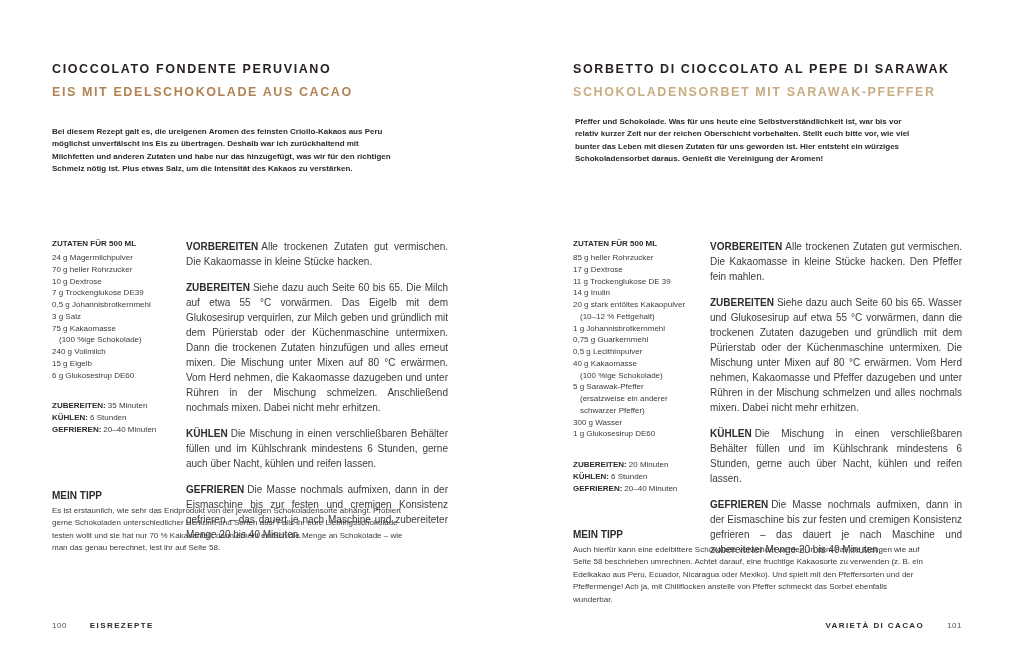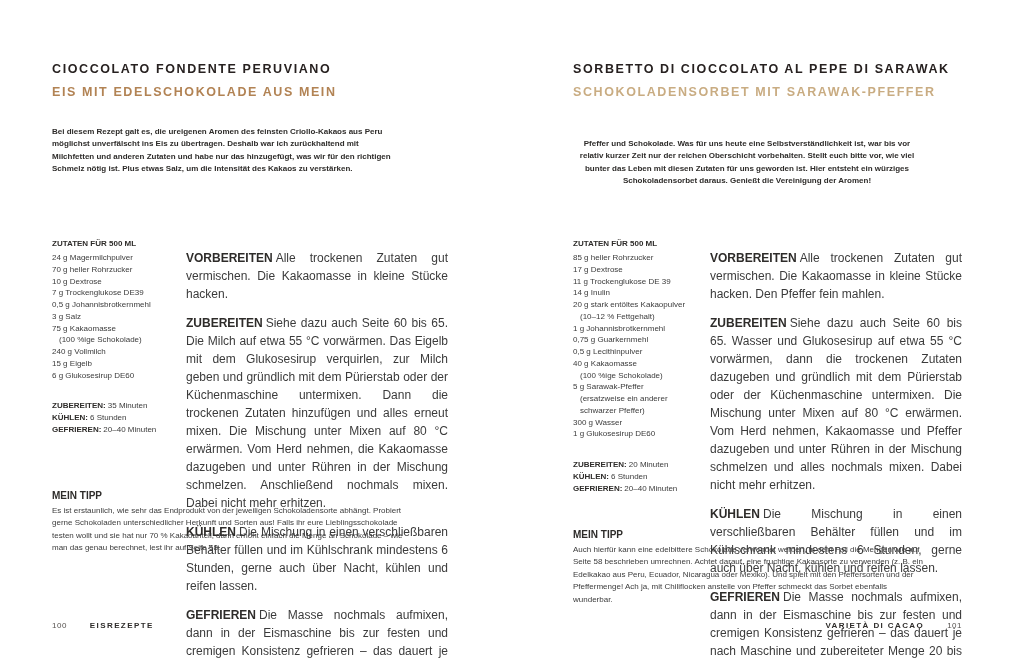--- a/index.html
+++ b/index.html
@@ -58,24 +58,24 @@
   .meta-line {
     font-size: 8px;
     line-height: 1.5;
     white-space: nowrap;
   }
   .meta-label { font-weight: 700; color: #2e2c2a; }
   .meta-value { margin-left: 2px; }
 
   
   .step {
-    font-size: 12px;
+    font-size: 10px;
     line-height: 1.5;
     text-align: justify;
-    margin: 10px 0 11px 0;
+    margin: 0 0 11px 0;
   }
   .step-label { font-weight: 700; color: #2e2c2a; margin-right: 3px; }
 
   
   .tip-heading {
     font-size: 10px;
     font-weight: 700;
     color: #2e2c2a;
     margin-bottom: 4px;
   }
@@ -97,21 +97,21 @@
     letter-spacing: 1.4px;
     color: #2e2c2a;
   }
   .footer-right { justify-content: flex-end; text-align: right; }
 </style>
 </head>
 <body>
 
 <div class="abs" style="left:52px; top:62px;">
   <div class="recipe-title">CIOCCOLATO FONDENTE PERUVIANO</div>
-  <div class="recipe-subtitle subtitle-left">EIS MIT EDELSCHOKOLADE AUS MEIN</div>
+  <div class="recipe-subtitle subtitle-left">EIS MIT EDELSCHOKOLADE AUS CACAO</div>
 </div>
 
 <div class="abs intro" style="left:52px; top:126px; width:340px;">Bei diesem Rezept galt es, die ureigenen Aromen des feinsten Criollo-Kakaos aus Peru möglichst unverfälscht ins Eis zu übertragen. Deshalb war ich zurückhaltend mit Milchfetten und anderen Zutaten und habe nur das hinzugefügt, was wir für den richtigen Schmelz nötig ist. Plus etwas Salz, um die Intensität des Kakaos zu verstärken.</div>
 
 <div class="abs" style="left:52px; top:239px; width:130px;">
   <div class="ing-head">ZUTATEN FÜR 500 ML</div>
   <div class="ing-line">24 g Magermilchpulver</div>
   <div class="ing-line">70 g heller Rohrzucker</div>
   <div class="ing-line">10 g Dextrose</div>
   <div class="ing-line">7 g Trockenglukose DE39</div>
@@ -144,21 +144,21 @@
 <div class="abs footer" style="left:52px; top:621px;">
   <span class="page-number">100</span>
   <span class="section-label">EISREZEPTE</span>
 </div>
 
 <div class="abs" style="left:573px; top:62px;">
   <div class="recipe-title">SORBETTO DI CIOCCOLATO AL PEPE DI SARAWAK</div>
   <div class="recipe-subtitle subtitle-right">SCHOKOLADENSORBET MIT SARAWAK-PFEFFER</div>
 </div>
 
-<div class="abs intro" style="left:575px; top:138px; width:344px;text-align:center;">Pfeffer und Schokolade. Was für uns heute eine Selbstverständlichkeit ist, war bis vor relativ kurzer Zeit nur der reichen Oberschicht vorbehalten. Stellt euch bitte vor, wie viel bunter das Leben mit diesen Zutaten für uns geworden ist. Hier entsteht ein würziges Schokoladensorbet daraus. Genießt die Vereinigung der Aromen!</div>
+<div class="abs intro" style="left:575px; top:116px; width:344px;">Pfeffer und Schokolade. Was für uns heute eine Selbstverständlichkeit ist, war bis vor relativ kurzer Zeit nur der reichen Oberschicht vorbehalten. Stellt euch bitte vor, wie viel bunter das Leben mit diesen Zutaten für uns geworden ist. Hier entsteht ein würziges Schokoladensorbet daraus. Genießt die Vereinigung der Aromen!</div>
 
 <div class="abs" style="left:573px; top:239px; width:134px;">
   <div class="ing-head">ZUTATEN FÜR 500 ML</div>
   <div class="ing-line">85 g heller Rohrzucker</div>
   <div class="ing-line">17 g Dextrose</div>
   <div class="ing-line">11 g Trockenglukose DE 39</div>
   <div class="ing-line">14 g Inulin</div>
   <div class="ing-line">20 g stark entöltes Kakaopulver</div>
   <div class="ing-line indent">(10–12 % Fettgehalt)</div>
   <div class="ing-line">1 g Johannisbrotkernmehl</div>

